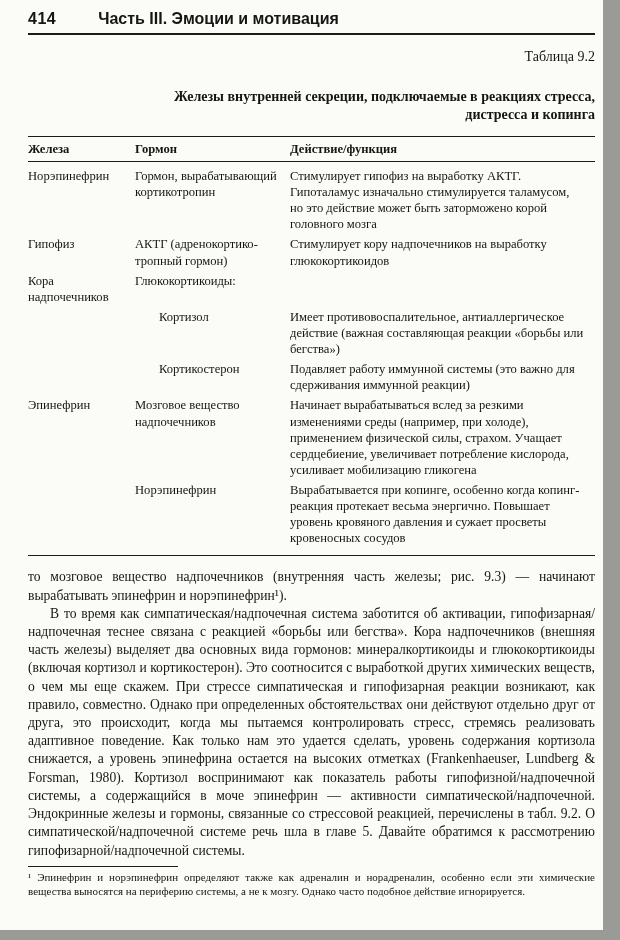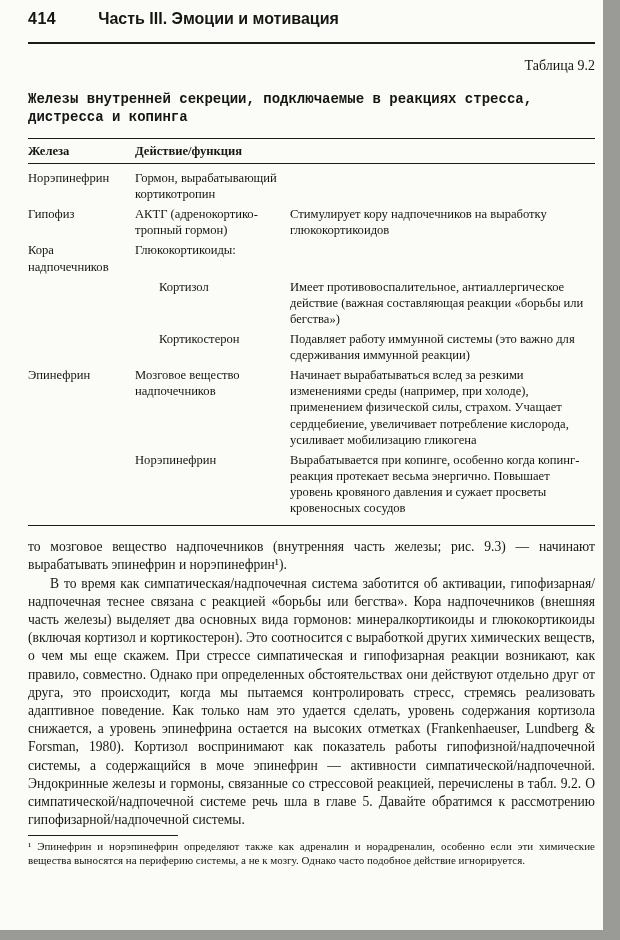--- a/index.html
+++ b/index.html
@@ -26,30 +26,30 @@
     background: #9a9a97;
   }
   .content {
     position: absolute; left: 28px; top: 10px;
     width: 567px;
   }
   .header {
     display: flex; align-items: baseline;
     font-family: "Liberation Sans", sans-serif;
     font-weight: bold;
-    padding-bottom: 14px;
+    padding-bottom: 5px;
     border-bottom: 2px solid #1b1b1b;
   }
   .pagenum { font-size: 16px; letter-spacing: .5px; }
   .running { font-size: 16px; margin-left: 42px; }
   .tbl-label { text-align: right; font-size: 14px; margin-top: 14px; }
   .tbl-title {
-    text-align: left; font-weight: bold; font-size: 14px;
-    font-family: Liberation Mono, monospace;
-    margin-top: 16px; line-height: 1.32;
+    text-align: right; font-weight: bold; font-size: 14px;
+    font-family: Liberation Serif, serif;
+    margin-top: 23px; line-height: 1.32;
   }
   .tbl { margin-top: 11px; font-size: 12.6px; line-height: 1.28; }
   .tbl-head {
     display: grid; grid-template-columns: 107px 155px 1fr;
     border-top: 1.5px solid #1b1b1b;
     border-bottom: 1.2px solid #1b1b1b;
     font-weight: bold; padding: 4px 0;
   }
   .tbl-rows { border-bottom: 1.2px solid #1b1b1b; padding: 6px 0 9px; }
   .row { display: grid; grid-template-columns: 107px 155px 1fr; margin-top: 4px; }
@@ -87,27 +87,29 @@
     <div class="tbl-label">Таблица 9.2</div>
 
     <div class="tbl-title">
       <div>Железы внутренней секреции, подключаемые в реакциях стресса,</div>
       <div>дистресса и копинга</div>
     </div>
 
     <div class="tbl">
       <div class="tbl-head">
         <div class="cell">Железа</div>
+        <div class="cell">Гормон</div>
         <div class="cell">Действие/функция</div>
       </div>
 
       <div class="tbl-rows">
         <div class="row">
           <div class="cell">Норэпинефрин</div>
           <div class="cell">Гормон, вырабатывающий кортикотропин</div>
+          <div class="cell">Стимулирует гипофиз на выработку АКТГ. Гипоталамус изначально стимулируется таламусом, но это действие может быть заторможено корой головного мозга</div>
         </div>
         <div class="row">
           <div class="cell">Гипофиз</div>
           <div class="cell">АКТГ (адренокортико-тропный гормон)</div>
           <div class="cell">Стимулирует кору надпочечников на выработку глюкокортикоидов</div>
         </div>
         <div class="row">
           <div class="cell">Кора надпочечников</div>
           <div class="cell">Глюкокортикоиды:</div>
         </div>

